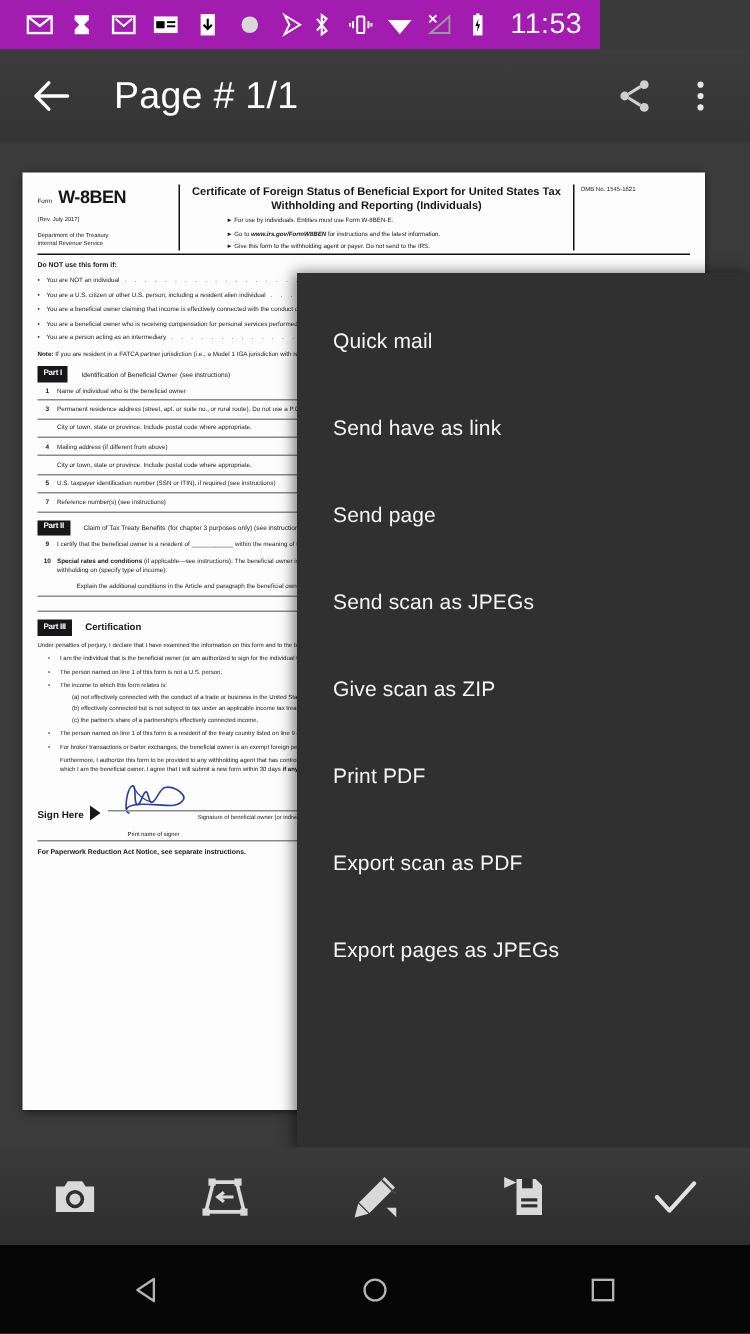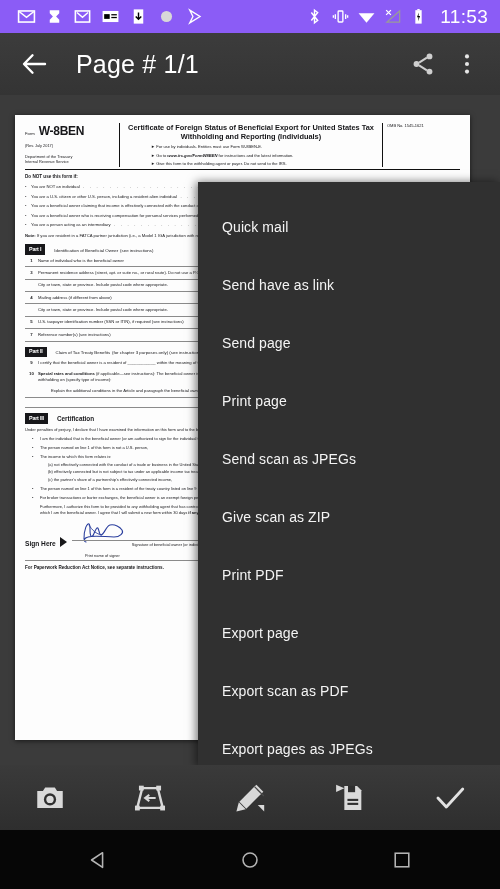--- a/index.html
+++ b/index.html
@@ -7,22 +7,22 @@
   html, body {
     width: 500px; height: 889px;
     background: #000;
     font-family: "Liberation Sans", sans-serif;
     overflow: hidden;
   }
   #screen { position: relative; width: 500px; height: 889px; background: #3a3a3a; }
 
   
   .statusbar {
-    position: absolute; top: 0; left: 0; width: 500px; height: 33px;
-    background: #8b5cf6; display: flex; 
+    position: absolute; top: 0; left: 0; width: 400px; height: 33px;
+    background: #a21caf; display: flex; 
   }
   .sb-left { display: flex; align-items: center; gap: 9px; margin-left: 17px; }
   .sb-right { display: flex; align-items: center; gap: 7px; margin-left: auto; margin-right: 12px; }
   .sb-ico { width: 19px; height: 19px; display: block; }
   .sb-time { color: #fff; font-size: 19px; font-weight: 400; letter-spacing: .3px; margin-left: 5px; }
 
   
   .appbar {
     position: absolute; top: 33px; left: 0; width: 500px; height: 62px;
     background: linear-gradient(to bottom,#3c3c3c 0%,#343434 100%);
@@ -320,25 +320,23 @@
       </div>
       <div class="printname">Print name of signer</div>
       <div class="footnote">For Paperwork Reduction Act Notice, see separate instructions.</div>
     </div>
   </div>
 
   <div class="menu">
     <div class="menu-item">Quick mail</div>
     <div class="menu-item">Send have as link</div>
     <div class="menu-item">Send page</div>
-    <div class="menu-item">Print page</div>
     <div class="menu-item">Send scan as JPEGs</div>
     <div class="menu-item">Give scan as ZIP</div>
     <div class="menu-item">Print PDF</div>
-    <div class="menu-item">Export page</div>
     <div class="menu-item">Export scan as PDF</div>
     <div class="menu-item">Export pages as JPEGs</div>
   </div>
 
   <div class="toolbar">
     <div class="tb-btn">
       <svg width="34" height="34" viewBox="0 0 24 24">
         <path d="M3 7 L7 7 L8.6 4.6 L15.4 4.6 L17 7 L21 7 L21 19 L3 19 Z" fill="#d9d9d9"></path>
         <circle cx="12" cy="13" r="4.3" fill="#2f2f2f"></circle>
         <circle cx="12" cy="13" r="2.6" fill="#d9d9d9"></circle>

